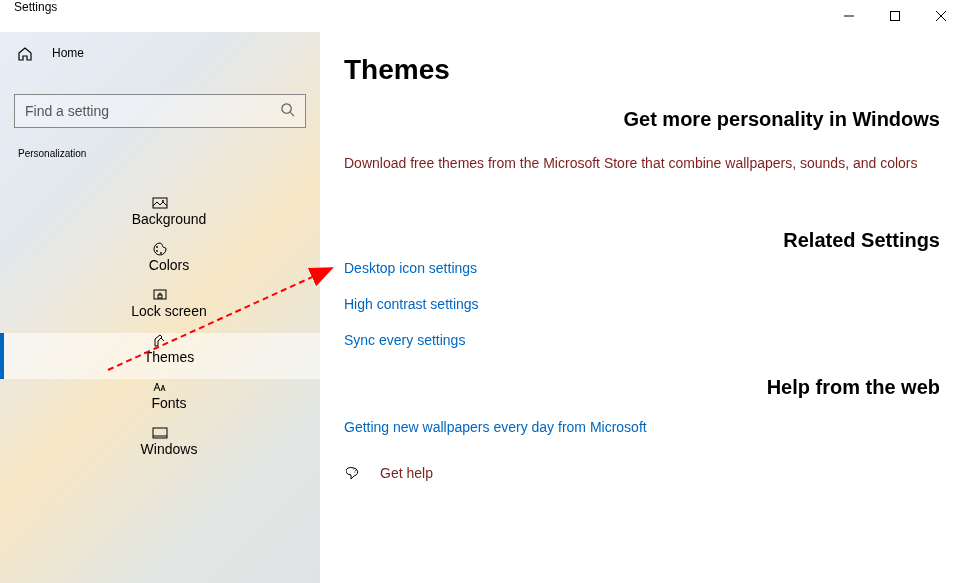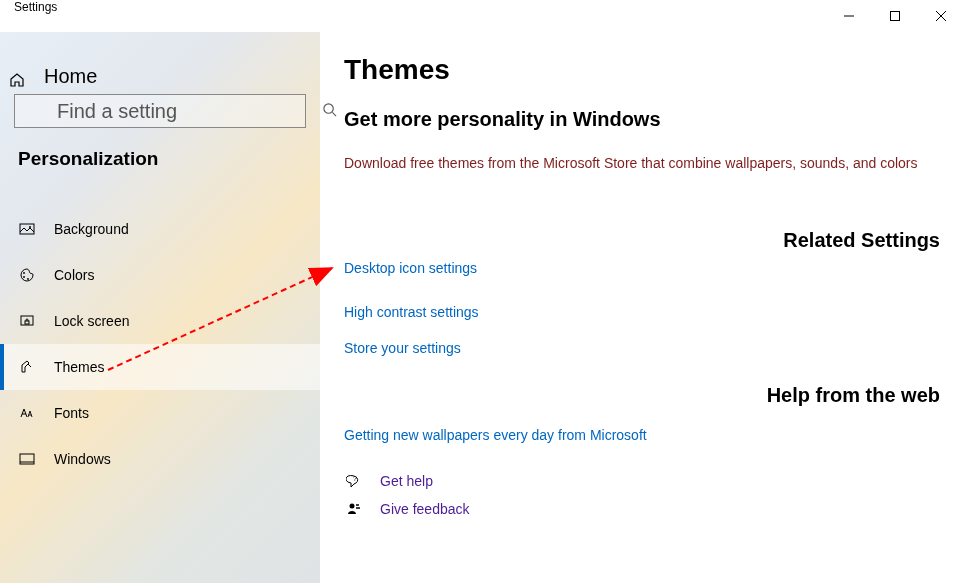--- a/index.html
+++ b/index.html
@@ -6,41 +6,41 @@
   html, body { width: 964px; height: 583px; overflow: hidden; background: #fff; color: #000; }
   .window { position: relative; width: 964px; height: 583px; background: #fff; }
   .titlebar { position: absolute; top: 0; left: 0; right: 0; height: 32px; display: flex; }
   .titlebar-text { font-size: 12px; color: #000; padding-left: 14px; }
   .win-controls { position: absolute; right: 0; top: 0; display: flex; height: 32px; }
   .win-btn { width: 46px; height: 32px; display: flex; align-items: center; justify-content: center; font-size: 11px; color: #000; }
   .sidebar { position: absolute; top: 32px; left: 0; width: 320px; height: 551px;
     background: linear-gradient(135deg, #e7eef5 0%, #e3e8ee 25%, #f7e7c5 55%, #e2e6e3 80%, #dfe3e5 100%);
   }
   .sidebar-inner { padding-top: 14px; }
-  .home-row { display: flex; align-items: flex-end; height: 42px; padding-left: 8px; font-size: 20px; cursor: default; }
+  .home-row { display: flex; align-items: flex-start; height: 42px; padding-left: 16px; font-size: 12px; cursor: default; }
   .home-row .icon { width: 18px; display: flex; justify-content: center; margin-right: 18px; }
   .searchbox { margin: 6px 14px 10px 14px; height: 34px; border: 1px solid #888; background: rgba(255,255,255,0.35); display: flex; align-items: center; padding: 0 10px; }
-  .searchbox input { flex: 1; border: none; background: transparent; outline: none; font-size: 20px; color: #555; margin-left: 32px; }
+  .searchbox input { flex: 1; border: none; background: transparent; outline: none; font-size: 14px; color: #555; }
   .searchbox input::placeholder { color: #555; }
   .searchbox .search-icon { color: #555; }
-  .category { font-size: 19px; font-weight: 700; padding: 10px 0 8px 18px; }
+  .category { font-size: 10px; font-weight: 400; padding: 10px 0 8px 18px; }
   .nav { margin-top: 28px; }
-  .nav-item { display: flex; align-items: center; height: 46px; padding-left: 18px; font-size: 14px; color: #000; cursor: default; }
+  .nav-item { display: flex; align-items: center; height: 46px; padding-left: 18px; font-size: 14px; color: #000; cursor: default; flex-direction: column; }
   .nav-item .icon { width: 18px; display: flex; justify-content: center; margin-right: 18px; color:#000; }
   .nav-item.selected { background: rgba(255,255,255,0.55); position: relative; }
   .nav-item.selected::before { content: ""; position: absolute; left: 0; top: 0; bottom: 0; width: 4px; background: #0067c0; }
   .main { position: absolute; top: 32px; left: 320px; right: 0; bottom: 0; padding: 22px 24px; overflow: hidden; }
   .page-title { font-size: 28px; font-weight: 600; margin-bottom: 22px; }
-  .subheading { font-size: 20px; font-weight: 600; margin-top: 11px; }
+  .subheading { font-size: 20px; font-weight: 600; margin-top: 11px; text-align: right; }
   .description { font-size: 14px; color: #7f1d1d; margin-top: 24px; }
   .section-heading { font-size: 20px; font-weight: 600; margin-top: 58px; text-align: right; }
   .link { display: block; font-size: 14px; color: #0067c0; margin-top: 8px; cursor: pointer; }
   .help-row { display: flex; align-items: center; margin-top: 20px; font-size: 14px; }
   .help-row .hicon { width: 20px; margin-right: 16px; color: #000; display:flex; justify-content:center; }
-  .help-row .hlink { color: #4c1d95; cursor: pointer; }
+  .help-row .hlink { color: #7f1d1d; cursor: pointer; }
   .help-section .help-row + .help-row { margin-top: 12px; }
   .arrow { position: absolute; pointer-events: none; top: 0; left: 0; }
 </style>
 </head>
 <body>
 
 <div class="window">
 
   <div class="titlebar">
     <div class="titlebar-text">Settings</div>
@@ -150,45 +150,35 @@
   </div>
 
   <div class="main">
     <div class="page-title">Themes</div>
 
     <div class="subheading">Get more personality in Windows</div>
     <div class="description">Download free themes from the Microsoft Store that combine wallpapers, sounds, and colors</div>
 
     <div class="section-heading">Related Settings</div>
     <a class="link">Desktop icon settings</a>
-    <a class="link" style="margin-top:28px">High contrast settings</a>
-    <a class="link" style="margin-top:20px">Store your settings</a>
+    <a class="link" style="margin-top:20px">High contrast settings</a>
+    <a class="link" style="margin-top:20px">Sync every settings</a>
 
     <div class="section-heading" style="margin-top:28px">Help from the web</div>
     <a class="link" style="margin-top:20px">Getting new wallpapers every day from Microsoft</a>
 
     <div class="help-section" style="margin-top:30px">
       <div class="help-row">
         <span class="hicon">
             <svg width="16" height="16" viewBox="0 0 16 16">
               <path d="M2 3 A6 4 0 1 1 8 11 L5 14 L5 10 A6 4 0 0 1 2 3 Z" fill="none" stroke="#000"></path>
               <text x="7" y="8" font-size="7" fill="#000">?</text>
             </svg>
           </span>
         <span class="hlink">Get help</span>
-      </div>
-      <div class="help-row">
-        <span class="hicon">
-            <svg width="16" height="16" viewBox="0 0 16 16">
-              <circle cx="6" cy="5" r="2.5" fill="#000"></circle>
-              <path d="M2 13 C2 9 10 9 10 13 Z" fill="#000"></path>
-              <path d="M10 4 L13 4 M10 7 L14 7" stroke="#000" stroke-width="1.4"></path>
-            </svg>
-          </span>
-        <span class="hlink">Give feedback</span>
       </div>
     </div>
   </div>
 
   <svg class="arrow" width="964" height="583">
     <defs>
       <marker id="ah" markerWidth="12" markerHeight="10" refX="11" refY="5" orient="auto">
         <path d="M0 0 L12 5 L0 10 Z" fill="#ff0000"></path>
       </marker>
     </defs>

